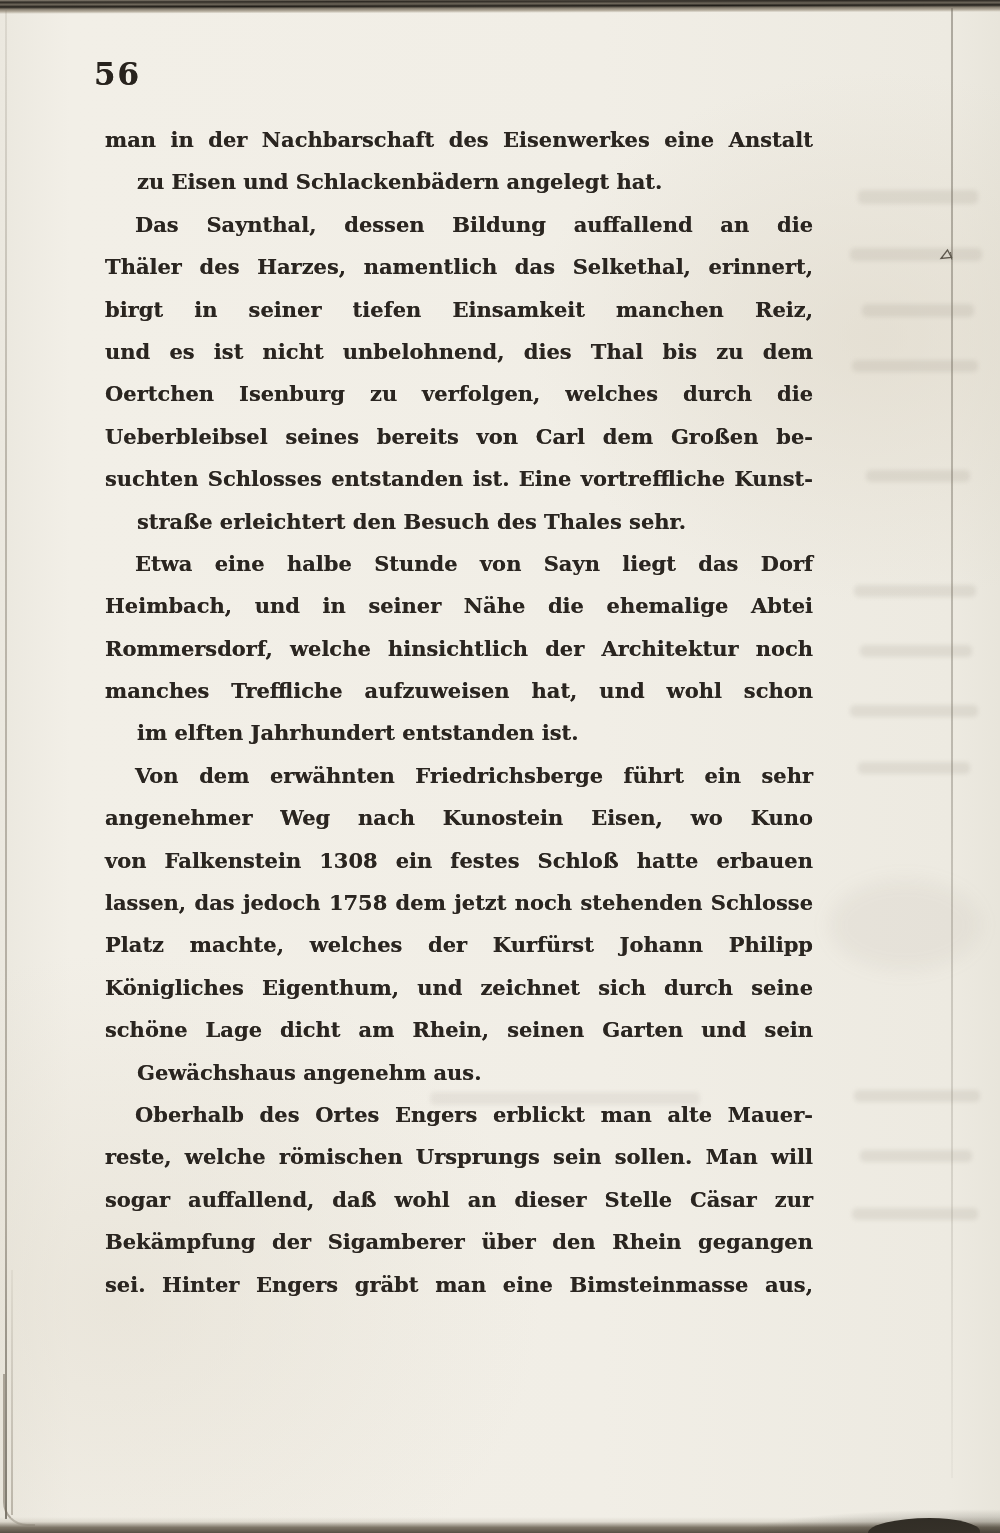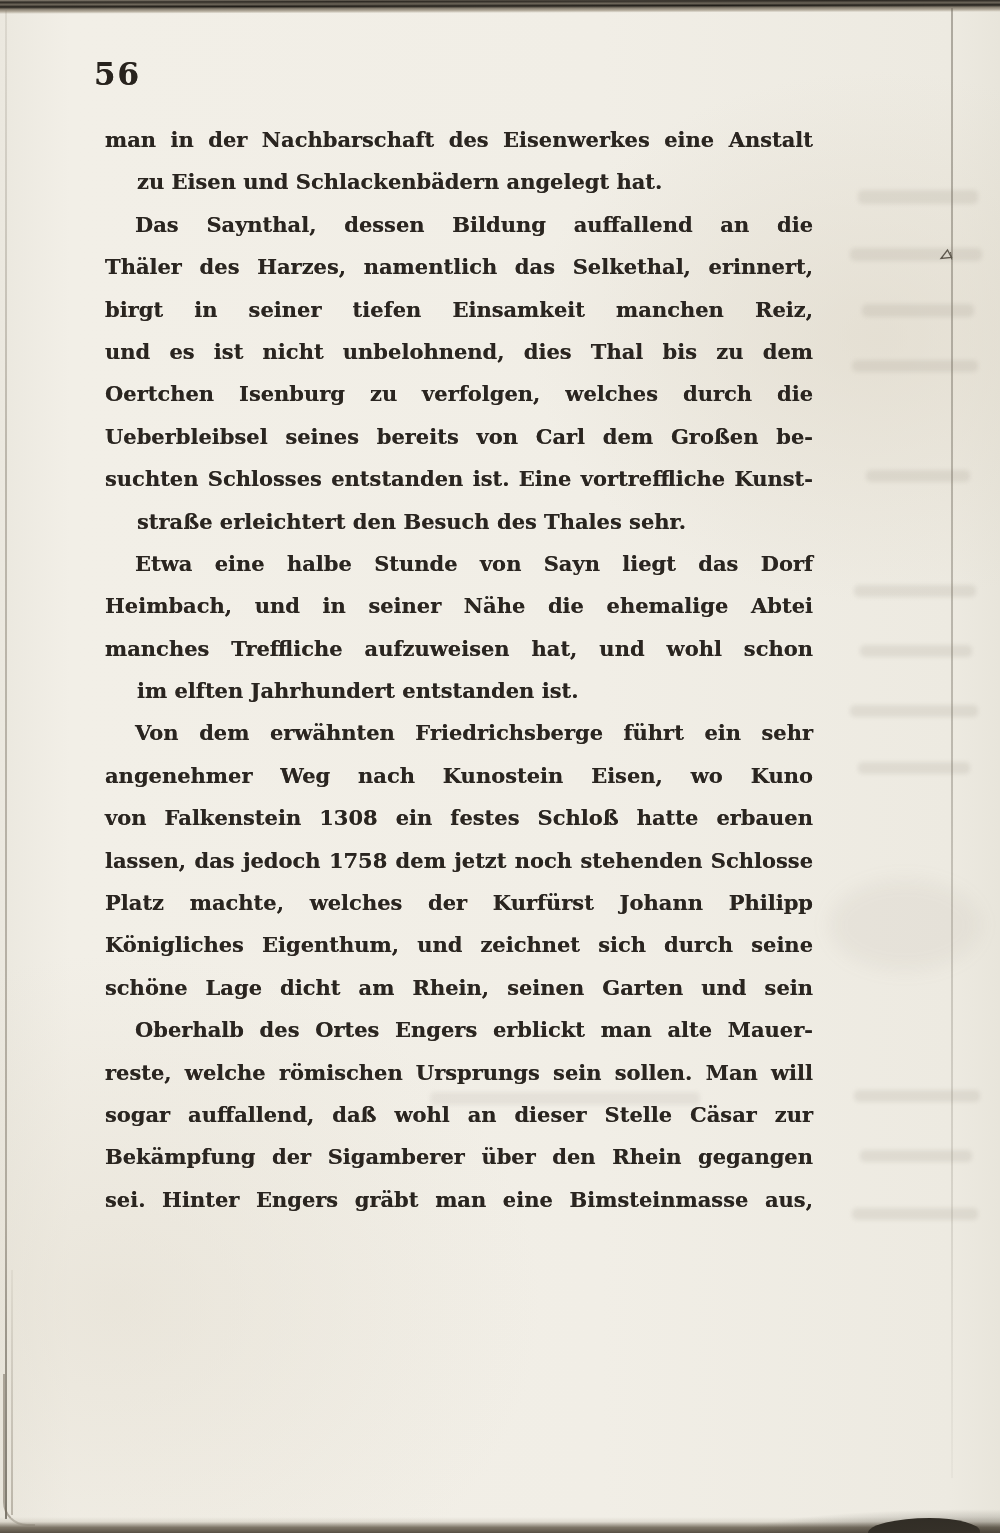--- a/index.html
+++ b/index.html
@@ -141,28 +141,30 @@
       <div class="line indent">Das Saynthal, dessen Bildung auffallend an die</div>
       <div class="line">Thäler des Harzes, namentlich das Selkethal, erinnert,</div>
       <div class="line">birgt in seiner tiefen Einsamkeit manchen Reiz,</div>
       <div class="line">und es ist nicht unbelohnend, dies Thal bis zu dem</div>
       <div class="line">Oertchen Isenburg zu verfolgen, welches durch die</div>
       <div class="line">Ueberbleibsel seines bereits von Carl dem Großen be-</div>
       <div class="line">suchten Schlosses entstanden ist. Eine vortreffliche Kunst-</div>
       <div class="line end">straße erleichtert den Besuch des Thales sehr.</div>
       <div class="line indent">Etwa eine halbe Stunde von Sayn liegt das Dorf</div>
       <div class="line">Heimbach, und in seiner Nähe die ehemalige Abtei</div>
+      <div class="line">Rommersdorf, welche hinsichtlich der Architektur noch</div>
       <div class="line">manches Treffliche aufzuweisen hat, und wohl schon</div>
       <div class="line end">im elften Jahrhundert entstanden ist.</div>
       <div class="line indent">Von dem erwähnten Friedrichsberge führt ein sehr</div>
       <div class="line">angenehmer Weg nach Kunostein Eisen, wo Kuno</div>
       <div class="line">von Falkenstein 1308 ein festes Schloß hatte erbauen</div>
       <div class="line">lassen, das jedoch 1758 dem jetzt noch stehenden Schlosse</div>
       <div class="line">Platz machte, welches der Kurfürst Johann Philipp</div>
       <div class="line">Königliches Eigenthum, und zeichnet sich durch seine</div>
       <div class="line">schöne Lage dicht am Rhein, seinen Garten und sein</div>
+      <div class="line end">Gewächshaus angenehm aus.</div>
       <div class="line indent">Oberhalb des Ortes Engers erblickt man alte Mauer-</div>
       <div class="line">reste, welche römischen Ursprungs sein sollen. Man will</div>
       <div class="line">sogar auffallend, daß wohl an dieser Stelle Cäsar zur</div>
       <div class="line">Bekämpfung der Sigamberer über den Rhein gegangen</div>
       <div class="line">sei. Hinter Engers gräbt man eine Bimsteinmasse aus,</div>
     </div>
 </div>
 
 </body></html>

